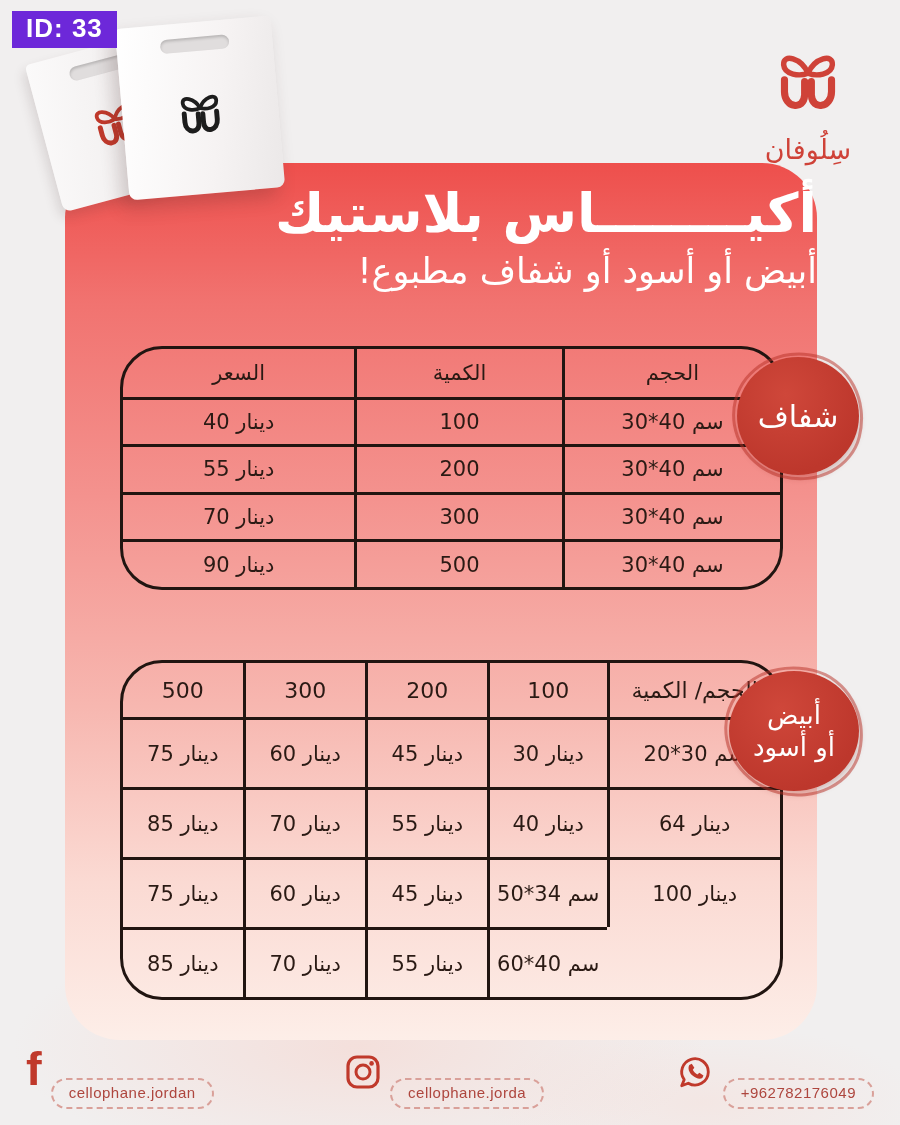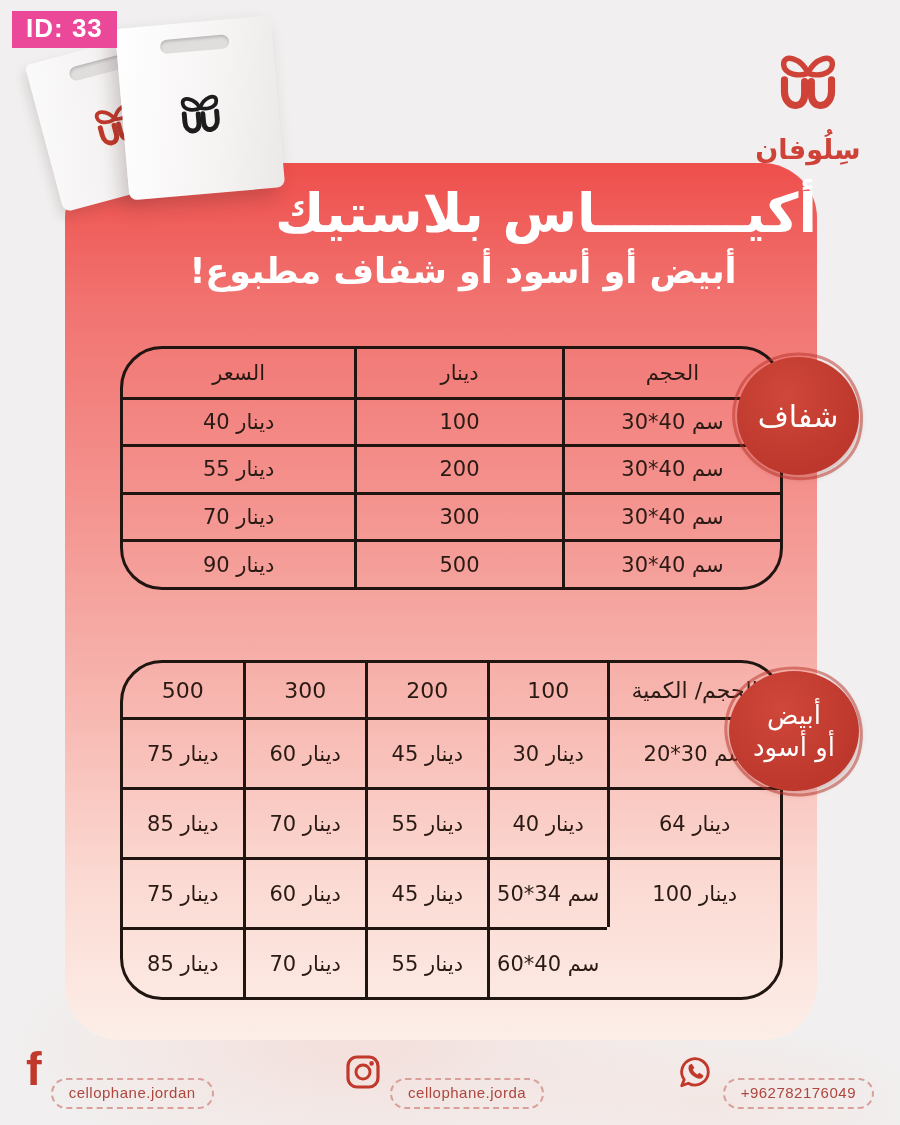--- a/index.html
+++ b/index.html
@@ -18,29 +18,29 @@
     background:
       radial-gradient(55% 16% at 40% 93%, rgba(246,213,206,.6), rgba(246,213,206,0) 70%),
       radial-gradient(35% 10% at 78% 98%, rgba(246,220,214,.45), rgba(246,220,214,0) 70%),
       #f1efef;
     overflow:hidden;
   }
 
   
   .id-badge{
     position:absolute;left:12px;top:11px;z-index:20;
-    background:#ec4899;color:#fff;font-weight:bold;font-size:26px;
+    background:#6d28d9;color:#fff;font-weight:bold;font-size:26px;
     padding:2px 14px 4px;font-family:"Liberation Sans",sans-serif;
     letter-spacing:1px;
   }
 
   
   .brand{position:absolute;top:48px;right:22px;width:140px;text-align:center;z-index:6;color:var(--logo-red);}
   .brand svg{width:92px;height:84px;display:block;margin:0 auto;}
-  .brand .wordmark{font-size:27px;font-weight:bold;margin-top:2px;direction:rtl;}
+  .brand .wordmark{font-size:27px;font-weight:normal;margin-top:2px;direction:rtl;}
 
   
   .bags{position:absolute;left:28px;top:16px;width:260px;height:200px;z-index:5;}
   .bag{position:absolute;border-radius:5px 5px 8px 8px;}
   .bag::before{ 
     content:"";position:absolute;top:9%;left:50%;transform:translateX(-50%);
     width:44%;height:14px;border-radius:9px;background:#e0dddd;
     box-shadow:inset 0 2px 3px rgba(0,0,0,.18);
   }
   .bag svg{position:absolute;left:50%;top:54%;transform:translate(-50%,-42%);width:60px;height:58px;}
@@ -60,21 +60,21 @@
   .card{
     position:absolute;left:65px;top:163px;width:752px;height:877px;z-index:1;
     border-radius:55px;
     background:linear-gradient(180deg,#ee4f4c 0%,#f17370 16%,#f4928e 38%,#f7b7b0 62%,#fbdad3 82%,#fdeee8 100%);
   }
   .title{
     margin-top:20px;text-align:right;color:#fff;
     font-size:54px;font-weight:bold;direction:rtl;line-height:1.15;
   }
   .subtitle{
-    text-align:center;color:#fff;font-size:35px;font-weight:bold;
+    color:#fff;font-size:35px;font-weight:normal;
     direction:rtl;margin-top:6px;margin-left:44px;
   }
 
   
   .tbl{
     position:absolute;left:55px;width:663px;
     border:3.5px solid var(--ink);border-radius:42px;overflow:hidden;
     display:grid;color:#2a1a14;
   }
   .cell{
@@ -155,21 +155,21 @@
     </svg>
   <div class="wordmark">سِلُوفان</div>
 </div>
 
 <div class="card">
   <div class="title">أكيــــــــاس بلاستيك</div>
   <div class="subtitle">أبيض أو أسود أو شفاف مطبوع!</div>
 
   <div class="tbl tbl1">
     <div class="cell head">السعر</div>
-    <div class="cell head">دينار</div>
+    <div class="cell head">الكمية</div>
     <div class="cell head">الحجم</div>
 
     <div class="cell ltr">40 دينار</div>
     <div class="cell ltr">100</div>
     <div class="cell ltr">30*40 سم</div>
 
     <div class="cell ltr">55 دينار</div>
     <div class="cell ltr">200</div>
     <div class="cell ltr">30*40 سم</div>
 

